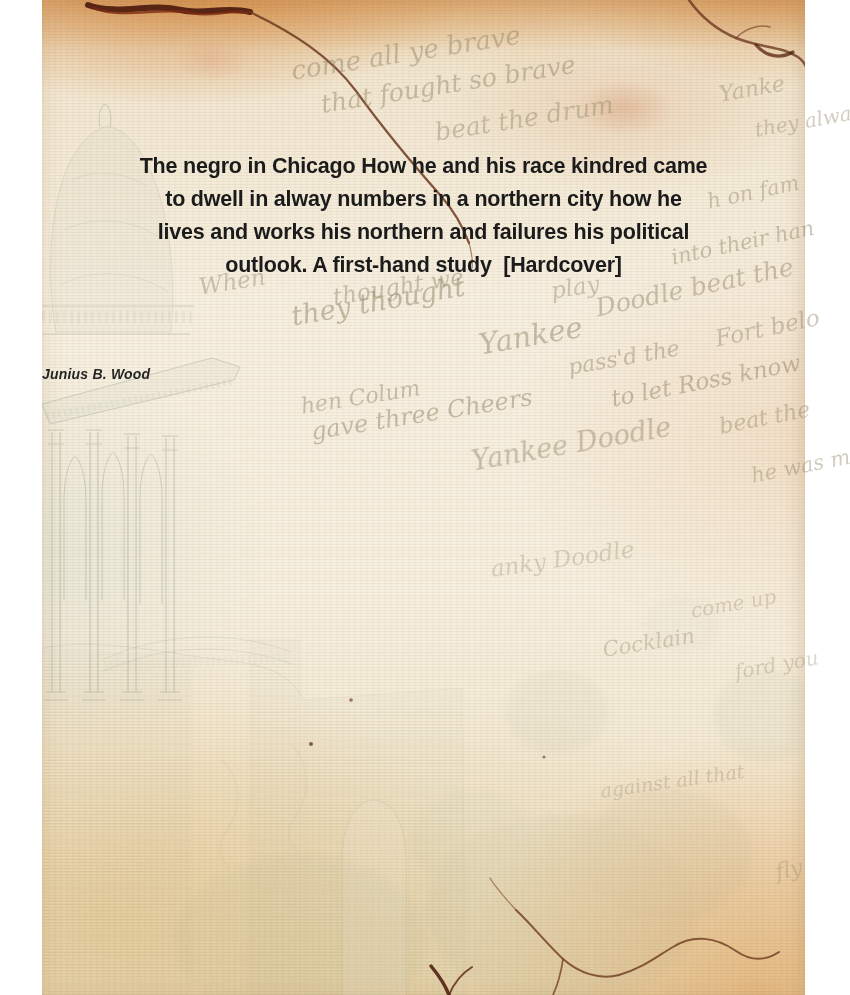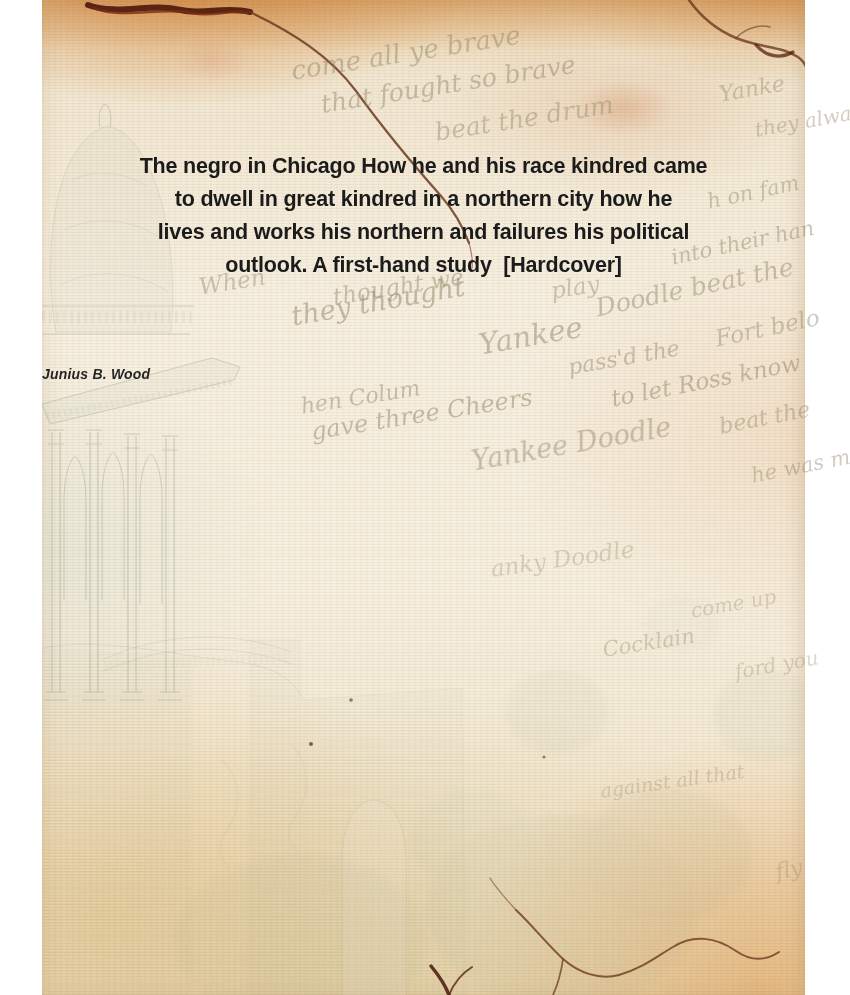--- a/index.html
+++ b/index.html
@@ -182,20 +182,20 @@
     <span class="hw hw21">anky Doodle</span>
     <span class="hw hw22">come up</span>
     <span class="hw hw23">Cocklain</span>
     <span class="hw hw24">ford you</span>
     <span class="hw hw25">against all that</span>
     <span class="hw hw26">fly</span>
   </div>
 
   <div class="title">
     <div class="line">The negro in Chicago How he and his race kindred came</div>
-    <div class="line">to dwell in great kindred in a northern city how he</div>
+    <div class="line">to dwell in alway numbers in a northern city how he</div>
     <div class="line">lives and works his northern and failures his political</div>
     <div class="line">outlook. A first-hand study  [Hardcover]</div>
   </div>
 
   <div class="author">Junius B. Wood</div>
 
 </div>
 
 </body></html>

